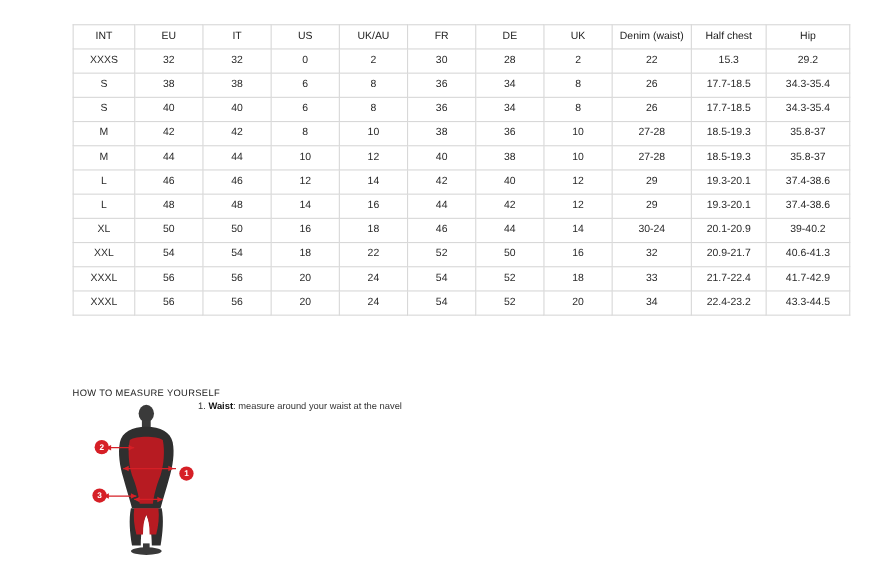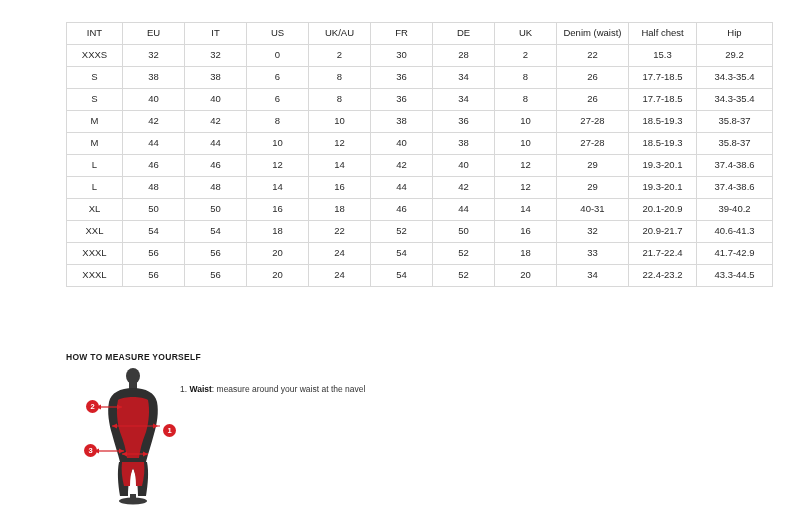--- a/index.html
+++ b/index.html
@@ -50,21 +50,21 @@
   col.c7 { width: 62px; }
   col.c8 { width: 72px; }
   col.c9 { width: 68px; }
   col.c10 { width: 76px; }
 
   #howto-title {
     position: absolute;
     left: 66px;
     top: 352px;
     font-size: 8.5px;
-    font-weight: bold;
+    font-weight: normal;
     letter-spacing: 0.3px;
     color: #1a1a1a;
   }
 
   #figure-wrap {
     position: absolute;
     left: 78px;
     top: 366px;
     width: 110px;
     height: 140px;
@@ -74,21 +74,20 @@
     position: absolute;
     left: 180px;
     top: 364px;
     width: 420px;
   }
   .instruction {
     font-size: 8.5px;
     color: #333333;
     margin-bottom: 12px;
     line-height: 1.3;
-    margin-top: 20px;
   }
   .instruction .num {
     color: #333333;
   }
   .instruction .term {
     font-weight: bold;
     color: #111111;
   }
 
   .marker {
@@ -230,21 +229,21 @@
       </tr>
       <tr>
         <td>XL</td>
         <td>50</td>
         <td>50</td>
         <td>16</td>
         <td>18</td>
         <td>46</td>
         <td>44</td>
         <td>14</td>
-        <td>40-31</td>
+        <td>30-24</td>
         <td>20.1-20.9</td>
         <td>39-40.2</td>
       </tr>
       <tr>
         <td>XXL</td>
         <td>54</td>
         <td>54</td>
         <td>18</td>
         <td>22</td>
         <td>52</td>

